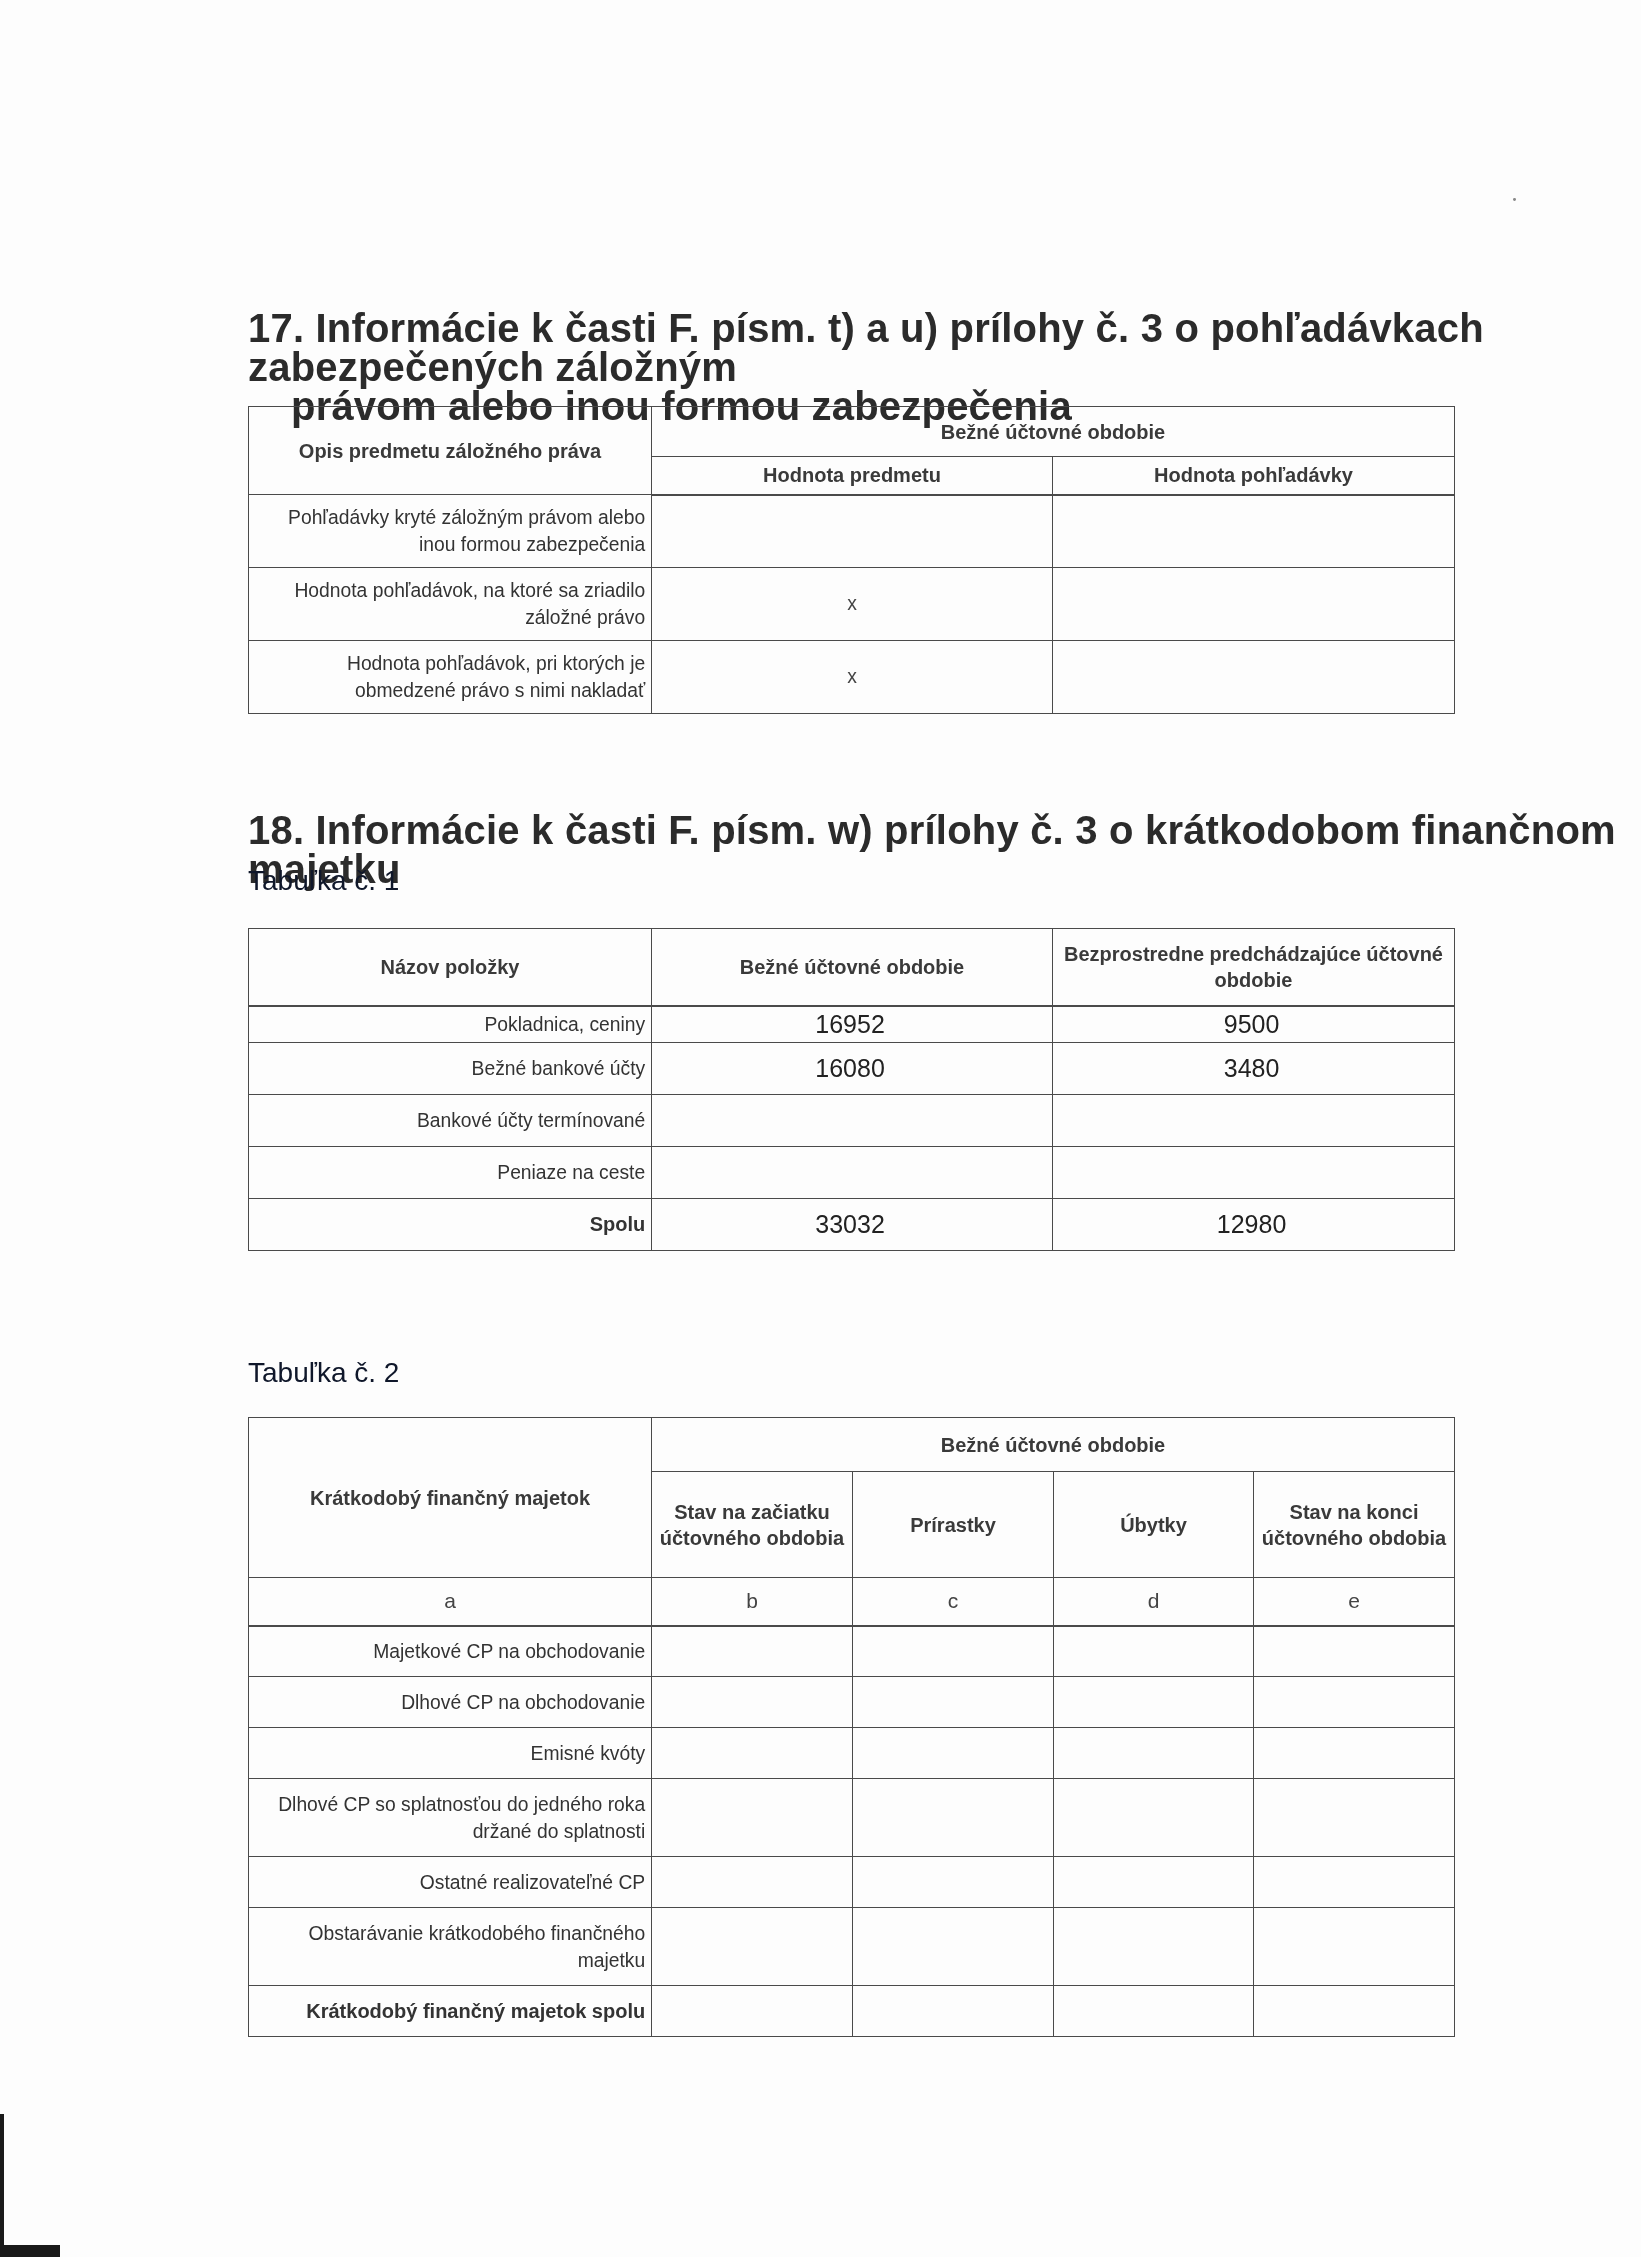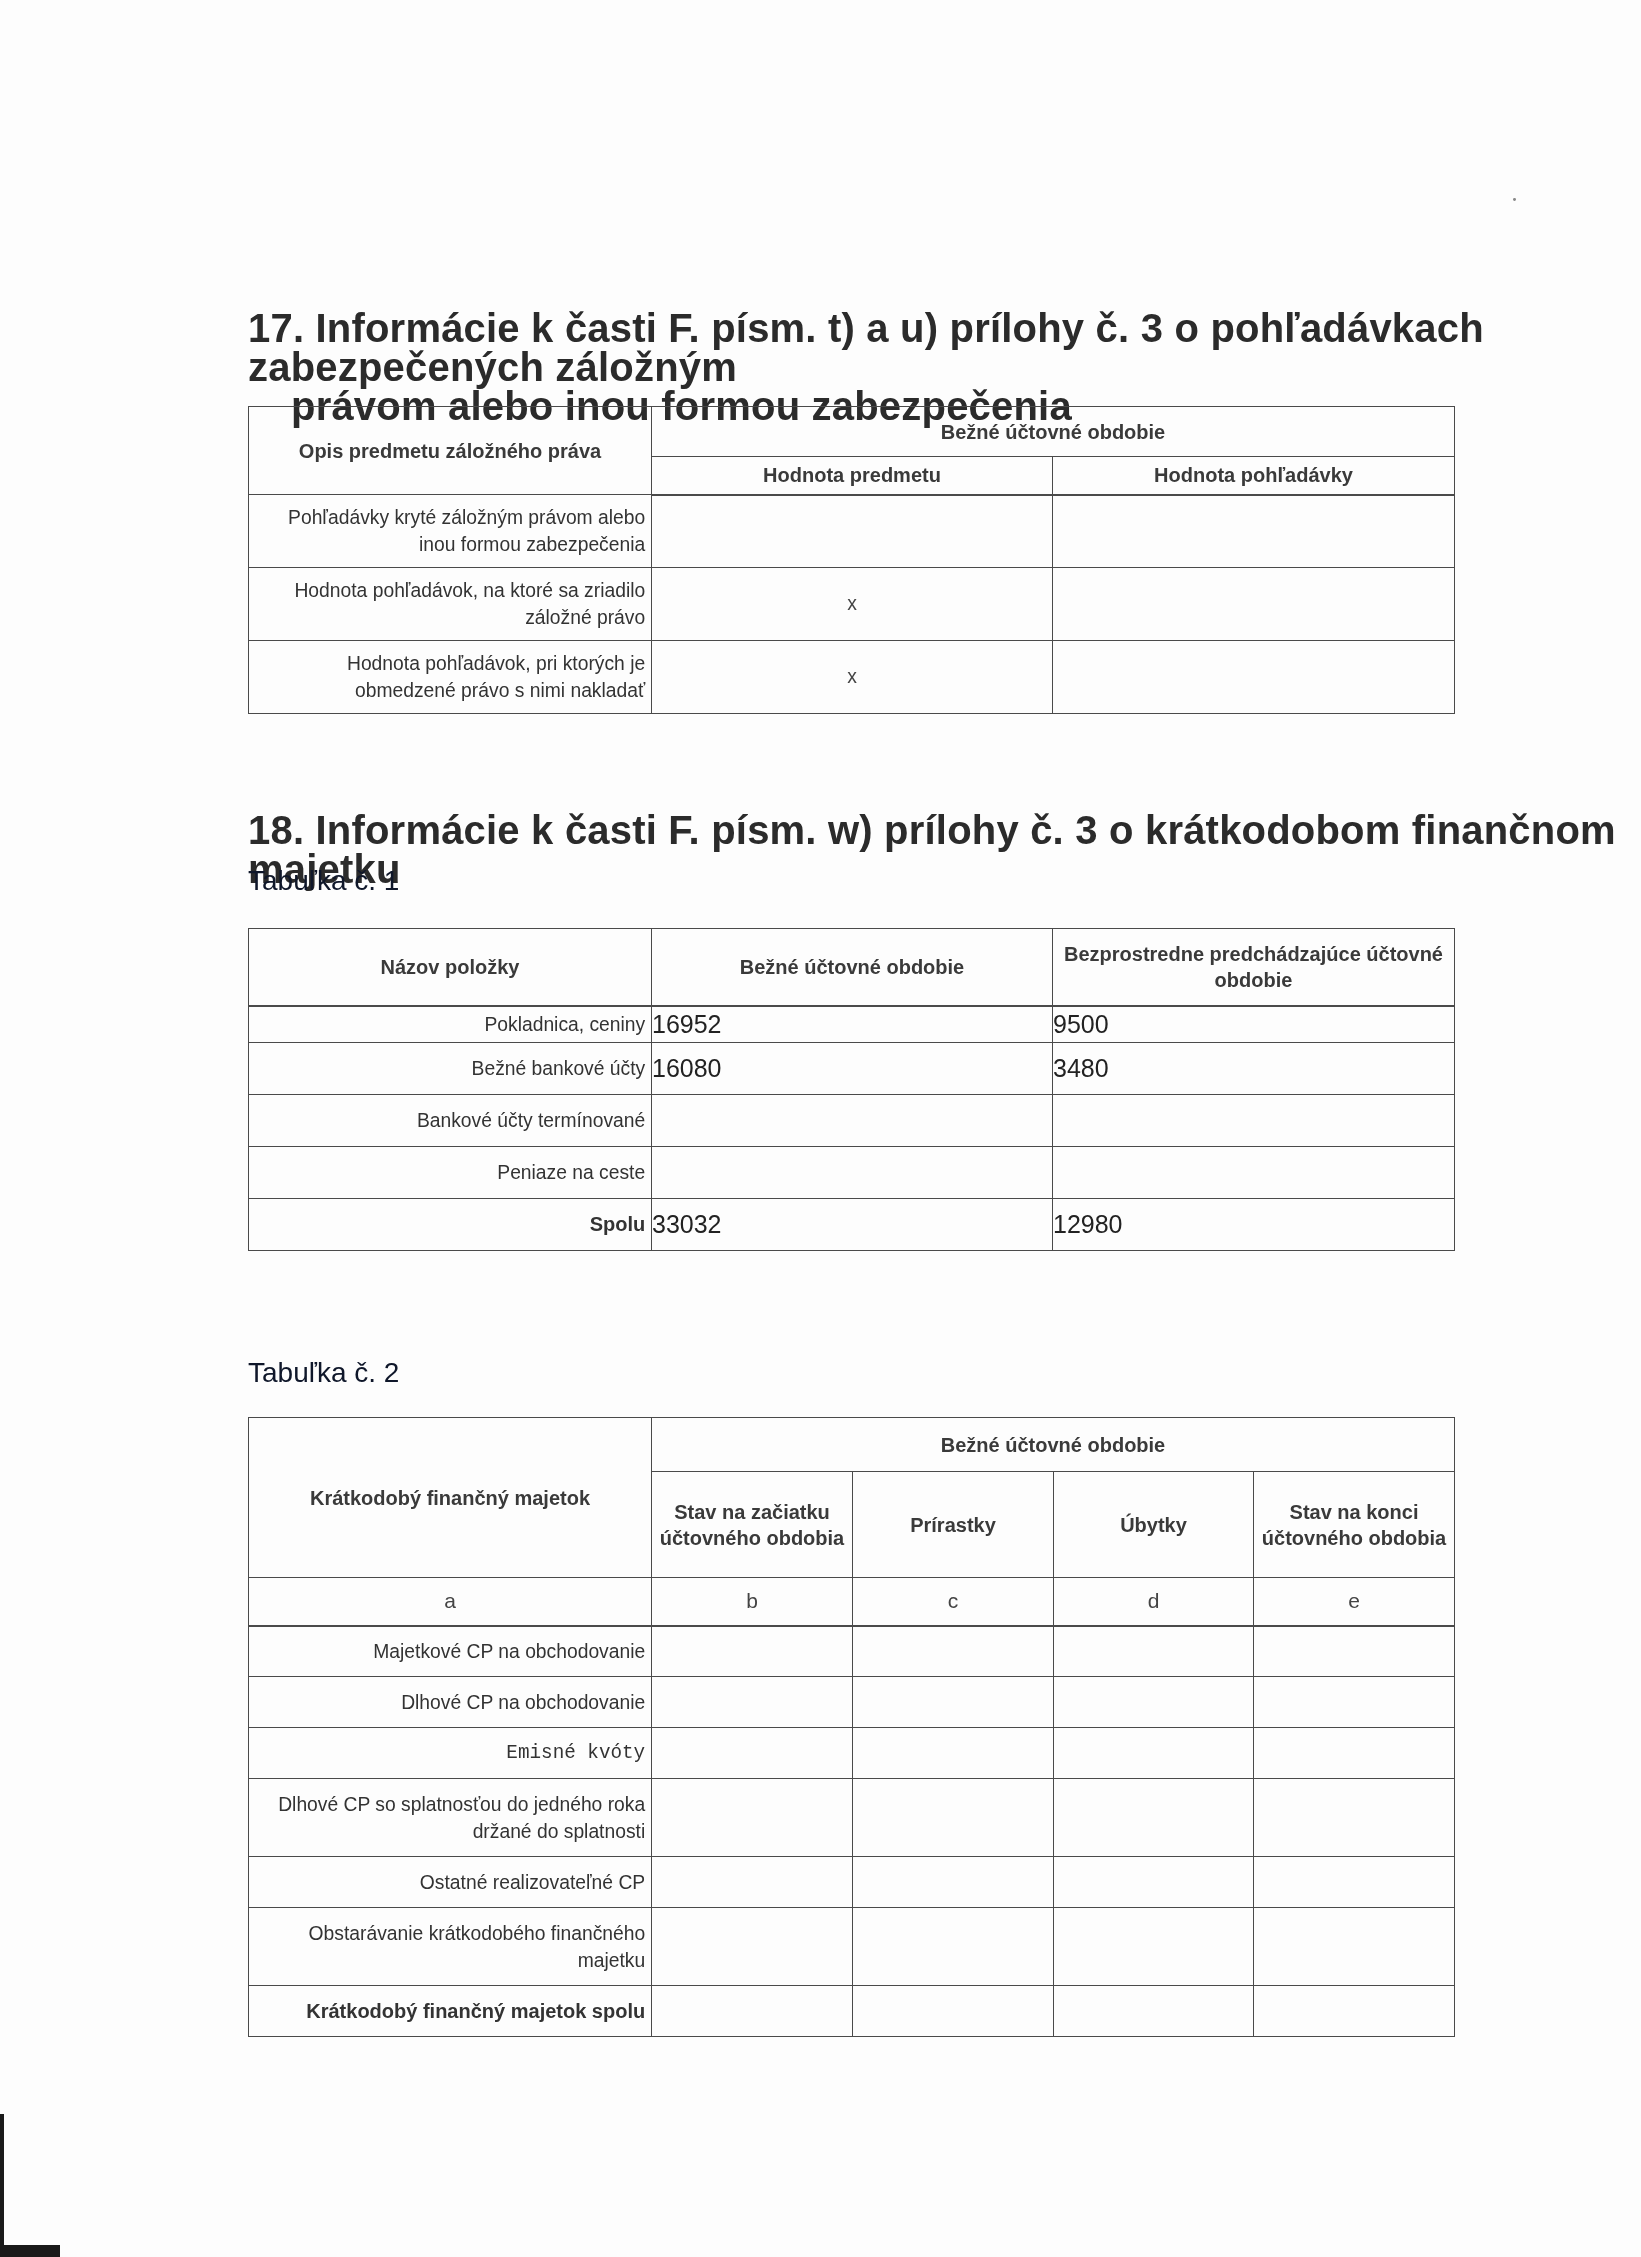--- a/index.html
+++ b/index.html
@@ -58,21 +58,21 @@
     table.doc tr.head-bottom td { border-bottom: 2.9px solid #4a4a4a; }
     table.doc td.label {
       text-align: right;
       padding: 3.9px 5.8px;
       line-height: 27px;
       font-size: 19.3px;
       color: #333;
     }
     table.doc td.label.bold { font-weight: bold; font-size: 20px; padding-left: 36px; }
     table.doc td.num {
-      text-align: left;
+      text-align: center;
       padding-right: 3.9px;
       font-size: 25px;
       font-family: "Liberation Sans", sans-serif;
       color: #222;
     }
     table.doc td.center { text-align: center; font-size: 19.3px; color: #444; }
     table.doc td.letter { text-align: center; font-size: 21px; color: #444; }
   </style>
 </head>
 <body>
@@ -197,21 +197,21 @@
     <td class="num"></td>
     <td class="num"></td>
   </tr>
   <tr style="height:51px;">
     <td class="label">Dlhové CP na obchodovanie</td>
     <td class="num"></td>
     <td class="num"></td>
     <td class="num"></td>
     <td class="num"></td>
   </tr>
-  <tr style="height:51px;font-family:Liberation Mono, monospace;">
+  <tr style="height:51px;">
     <td class="label">Emisné kvóty</td>
     <td class="num"></td>
     <td class="num"></td>
     <td class="num"></td>
     <td class="num"></td>
   </tr>
   <tr style="height:78px;">
     <td class="label">Dlhové CP so splatnosťou do jedného roka držané do splatnosti</td>
     <td class="num"></td>
     <td class="num"></td>

